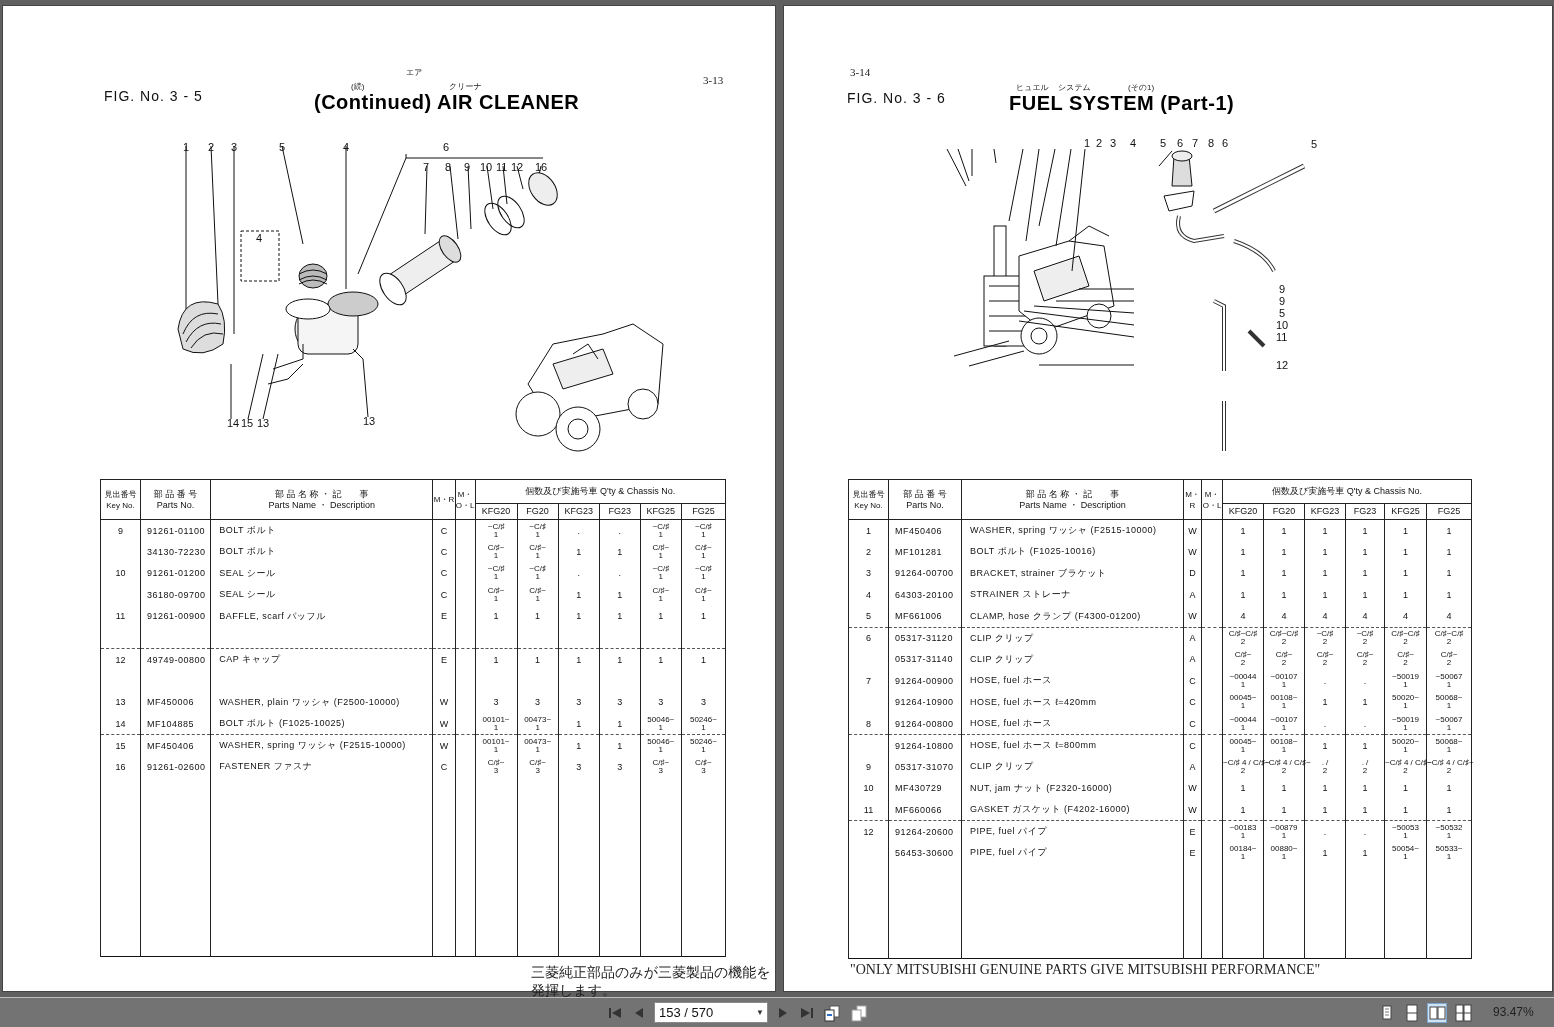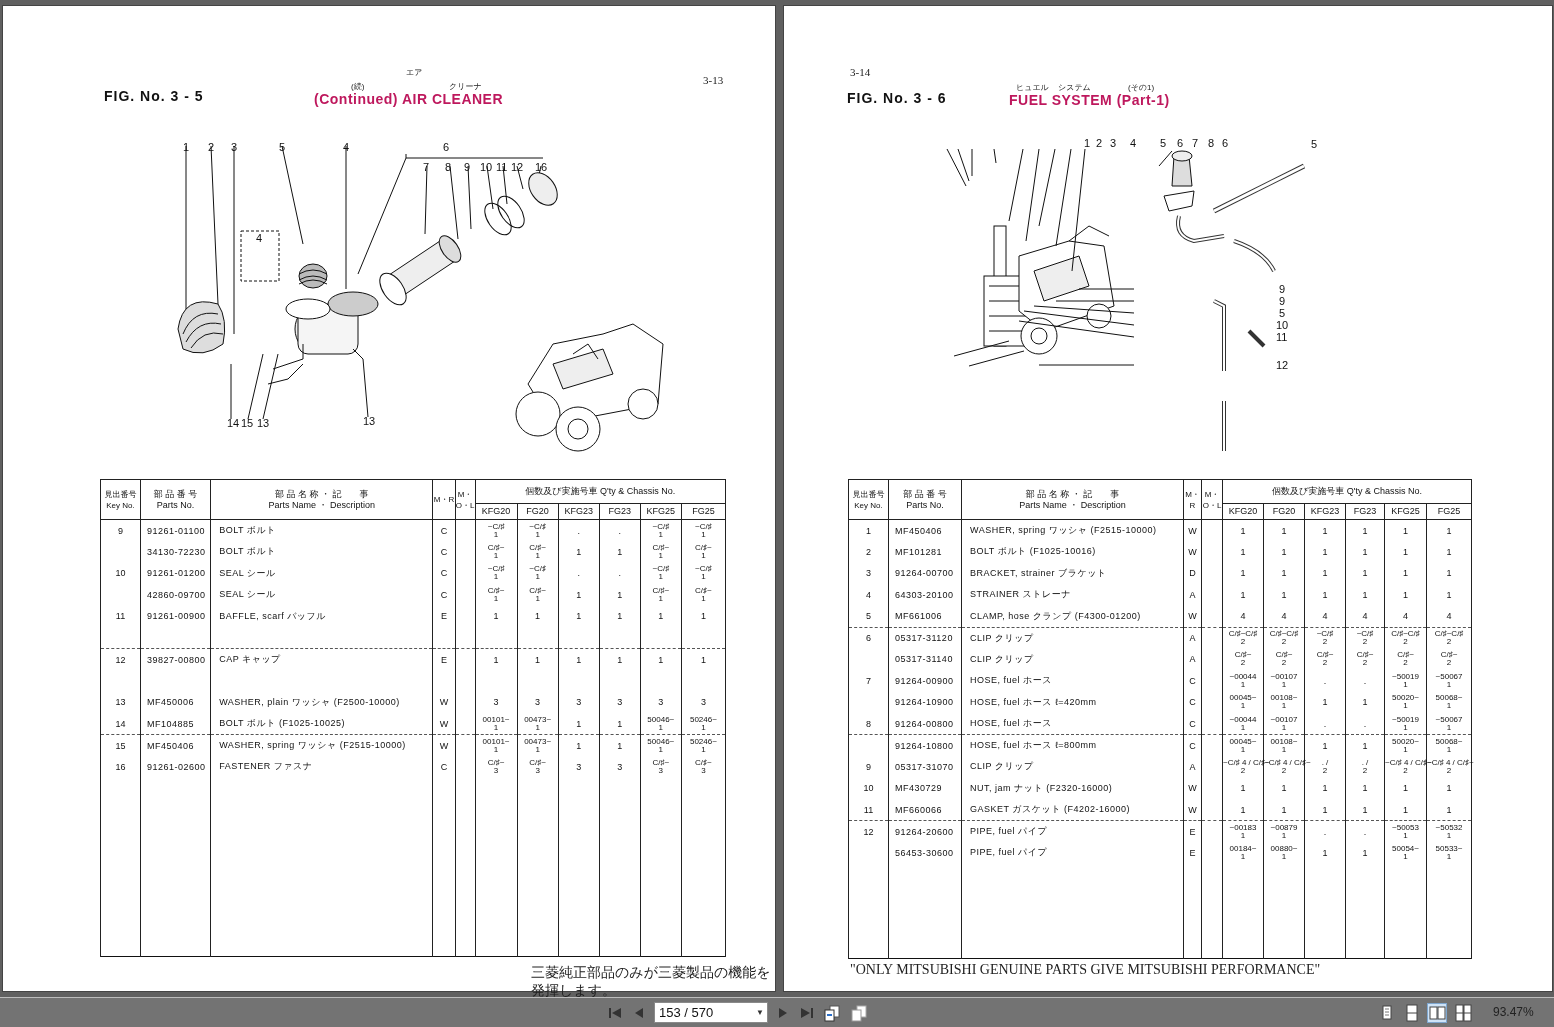--- a/index.html
+++ b/index.html
@@ -1,22 +1,22 @@
 <!DOCTYPE html>
 <html><head>
 <meta charset="utf-8">
 <style>
   * { box-sizing: border-box; margin: 0; padding: 0; }
   html, body { width: 1554px; height: 1027px; overflow: hidden; background: #5f5f5f; font-family: "Liberation Sans", sans-serif; }
   #viewer { position: absolute; left: 0; top: 0; width: 1554px; height: 997px; background: #606060; }
   .page { position: absolute; top: 5px; height: 987px; background: #fff; border: 1px solid #444; }
   #page-left { left: 2px; width: 774px; }
   #page-right { left: 783px; width: 770px; }
-  .fig { position: absolute; font-family: "Liberation Sans", sans-serif; font-weight: bold; font-size: 14px; color: #111; letter-spacing: 1px; }
-  .title { position: absolute; font-weight: bold; font-size: 14px; color: #be185d; letter-spacing: 0.5px; }
+  .fig { position: absolute; font-family: "Liberation Sans", sans-serif; font-weight: normal; font-size: 14px; color: #111; letter-spacing: 1px; }
+  .title { position: absolute; font-weight: bold; font-size: 20px; color: #000000; letter-spacing: 0.5px; }
   .ruby { position: absolute; font-size: 8px; color: #222; }
   .pnum { position: absolute; font-family: "Liberation Serif", serif; font-size: 11px; color: #222; }
   .chassis-box { position: absolute; font-size: 12px; font-weight: bold; color: #111; line-height: 13px; }
   .illus { position: absolute; }
   table.parts { position: absolute; border-collapse: collapse; font-size: 9px; color: #111; border: 1.5px solid #111; table-layout: fixed; }
   table.parts th { font-weight: normal; border: 1px solid #222; text-align: center; vertical-align: middle; line-height: 11px; padding: 0; }
   table.parts td { border-left: 1px solid #222; border-right: 1px solid #222; text-align: center; vertical-align: middle; padding: 0; height: 21.5px; white-space: nowrap; }
   table.parts td.desc { text-align: left; padding-left: 8px; letter-spacing: 0.5px; }
   table.parts td.pno { text-align: left; padding-left: 6px; letter-spacing: 0.5px; }
   table.parts tr.sep td { border-top: 1px dashed #555; }
@@ -225,21 +225,21 @@
               <div class="small">~C/♯</div>
               <div class="small">1</div>
             </td>
             <td>
               <div class="small">~C/♯</div>
               <div class="small">1</div>
             </td>
           </tr>
           <tr>
             <td></td>
-            <td class="pno">42860-09700</td>
+            <td class="pno">36180-09700</td>
             <td class="desc">SEAL  シール</td>
             <td>C</td>
             <td></td>
             <td>
               <div class="small">C/♯~</div>
               <div class="small">1</div>
             </td>
             <td>
               <div class="small">C/♯~</div>
               <div class="small">1</div>
@@ -276,21 +276,21 @@
             <td></td>
             <td></td>
             <td></td>
             <td></td>
             <td></td>
             <td></td>
             <td></td>
           </tr>
           <tr class="sep">
             <td>12</td>
-            <td class="pno">39827-00800</td>
+            <td class="pno">49749-00800</td>
             <td class="desc">CAP  キャップ</td>
             <td>E</td>
             <td></td>
             <td>1</td>
             <td>1</td>
             <td>1</td>
             <td>1</td>
             <td>1</td>
             <td>1</td>
           </tr>

